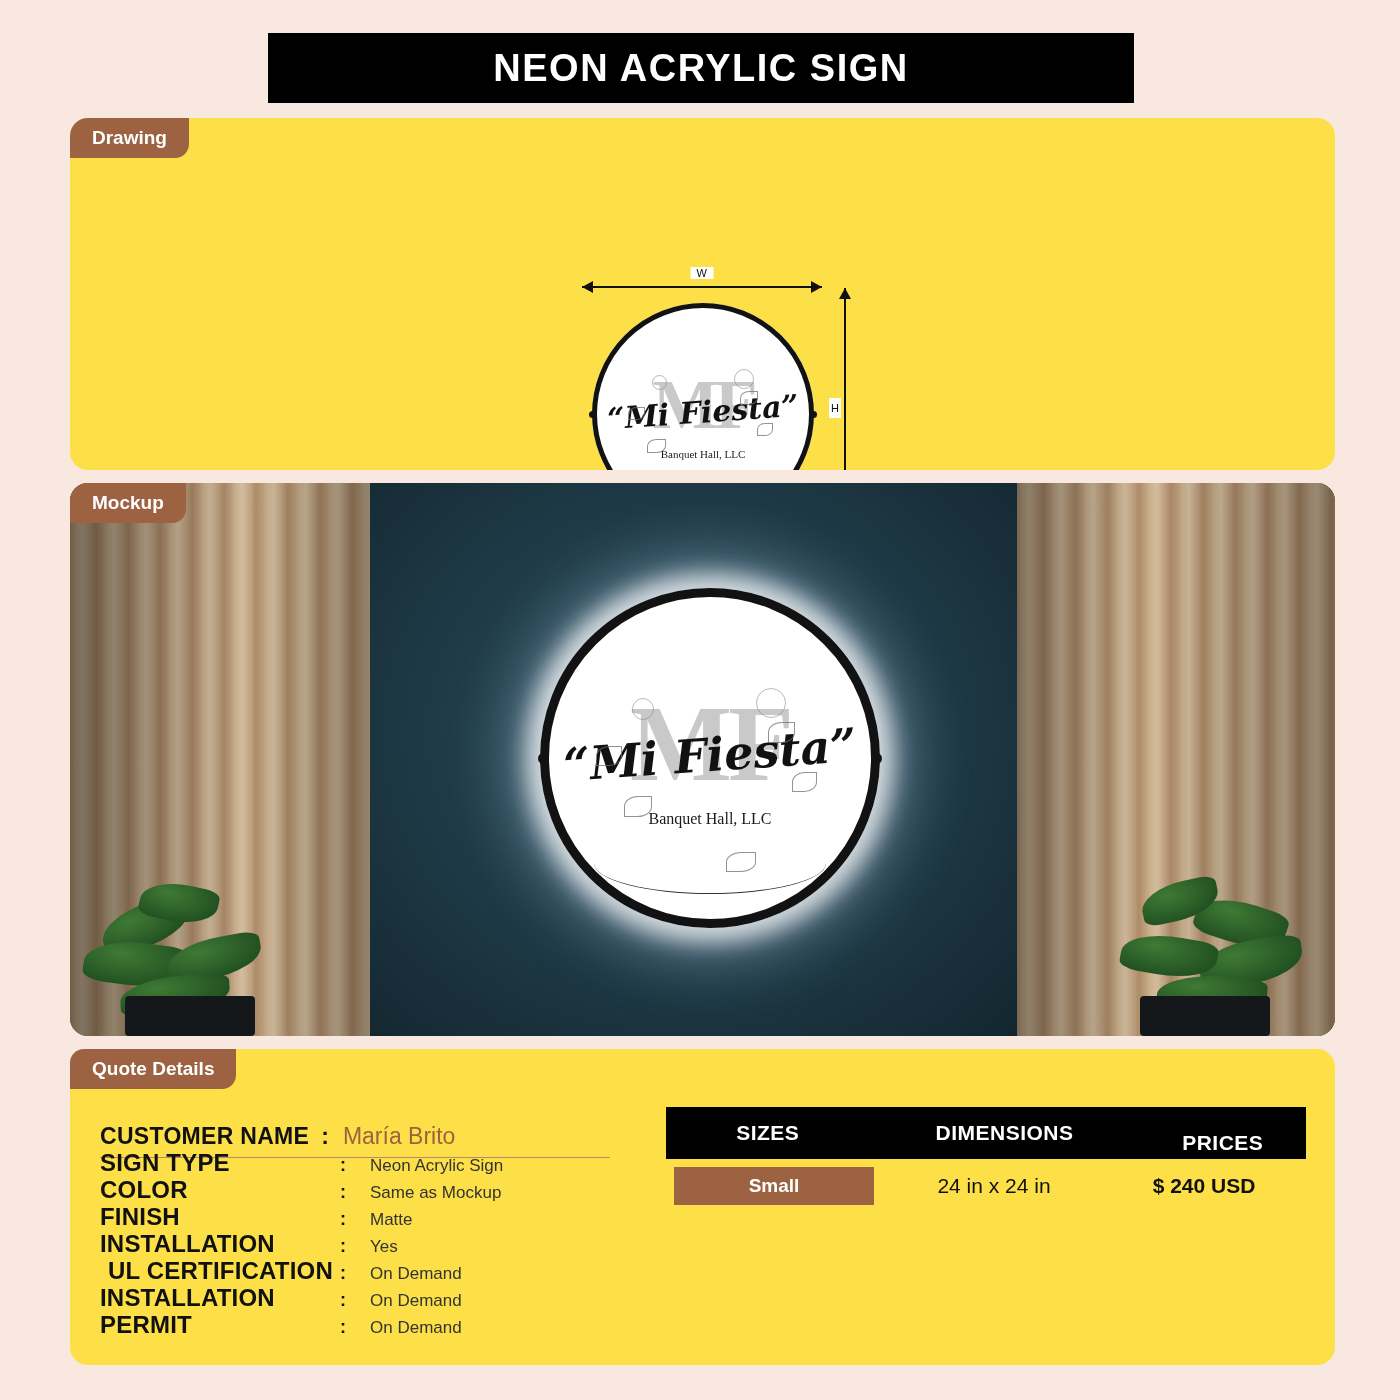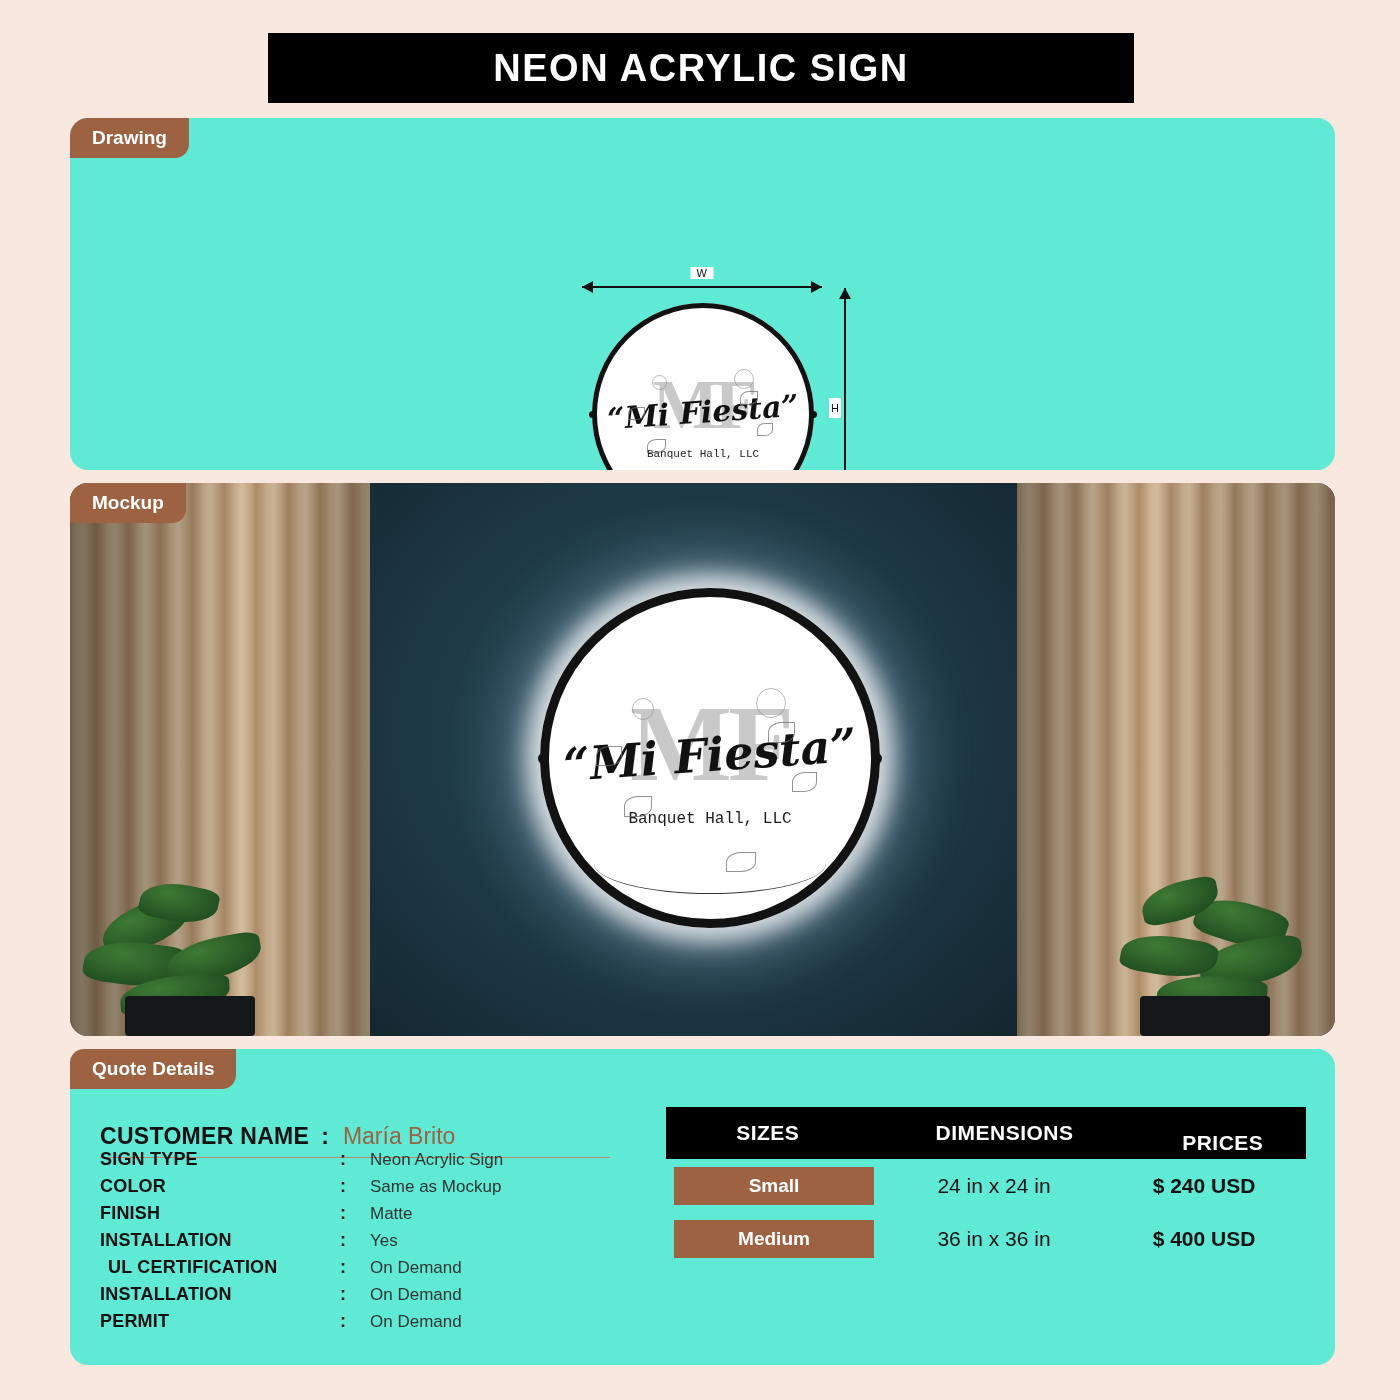--- a/index.html
+++ b/index.html
@@ -26,21 +26,21 @@
   .title-bar .title-text {
     color: #fff;
     font-size: 38px;
     font-weight: bold;
     letter-spacing: 1.5px;
   }
 
   
   .card {
     position: absolute;
-    background: #5eead4;
+    background: #fde047;
     border-radius: 18px;
   }
   .section-tab {
     position: absolute;
     left: 0; top: 0;
     background: #9c6242;
     color: #fff;
     font-size: 19px;
     font-weight: bold;
     padding: 9px 22px 9px 22px;
@@ -143,21 +143,21 @@
     font-family: "DejaVu Serif", serif;
     font-style: italic;
     font-weight: bold;
     white-space: nowrap;
   }
   .logo-sub {
     position: absolute;
     left: 50%; top: 68%;
     transform: translate(-50%, -50%);
     color: #1a1a1a;
-    font-family: Liberation Mono, monospace;
+    font-family: Liberation Serif, serif;
     white-space: nowrap;
     text-align: center;
   }
   .logo-swoosh {
     position: absolute;
     left: 16%; top: 72%;
     width: 68%; height: 18%;
     border-bottom: 1.5px solid #333;
     border-radius: 0 0 60% 60%;
   }
@@ -254,21 +254,21 @@
     position: absolute;
     left: 30px; top: 100px;
     width: 560px;
   }
   .spec-row {
     display: flex; align-items: baseline;
     height: 27px;
   }
   .spec-key {
     width: 240px;
-    font-size: 18px; font-weight: bold; color: #111;
+    font-size: 24px; font-weight: bold; color: #111;
     letter-spacing: .2px;
   }
   .spec-colon { width: 30px; font-size: 18px; font-weight: bold; color: #111; }
   .spec-val { font-size: 17px; color: #333; }
 
   .table {
     position: absolute;
     left: 596px; top: 58px;
     width: 640px;
   }
@@ -452,21 +452,16 @@
       <div class="t-head">
         <div class="c1">SIZES</div>
         <div class="c2">DIMENSIONS</div>
         <div class="c3">PRICES</div>
       </div>
       <div class="t-row">
         <div class="size-chip">Small</div>
         <div class="t-dim">24 in x 24 in</div>
         <div class="t-price">$ 240 USD</div>
       </div>
-      <div class="t-row">
-        <div class="size-chip">Medium</div>
-        <div class="t-dim">36 in x 36 in</div>
-        <div class="t-price">$ 400 USD</div>
-      </div>
     </div>
   </div>
 
 </div>
 
 </body></html>

